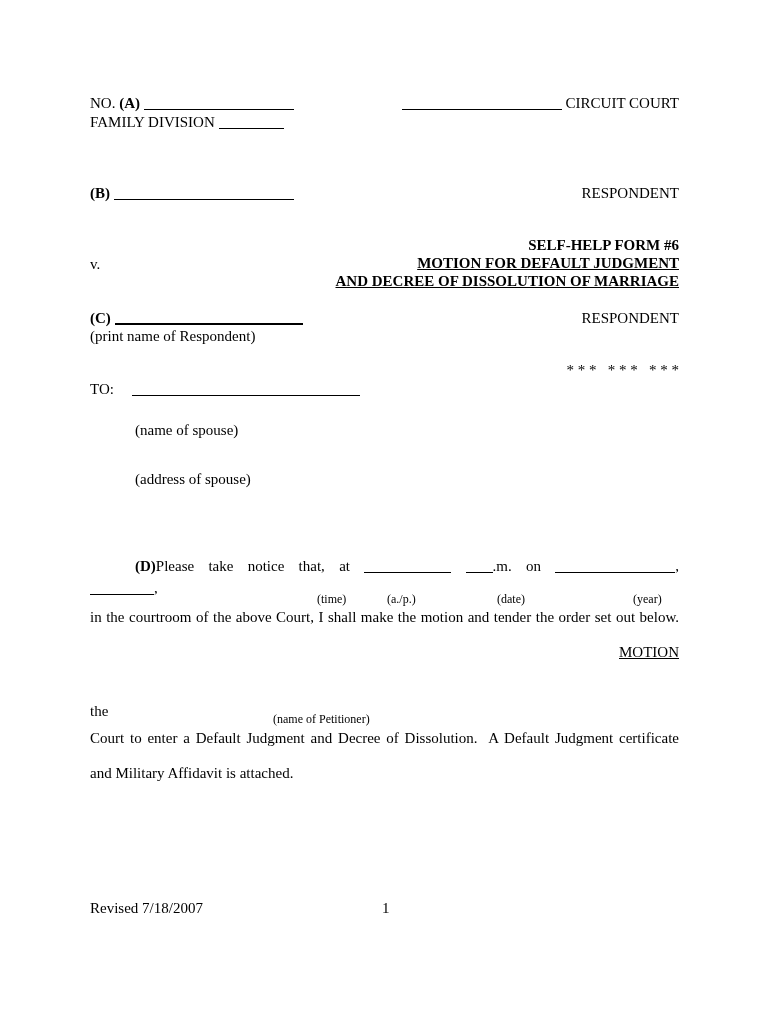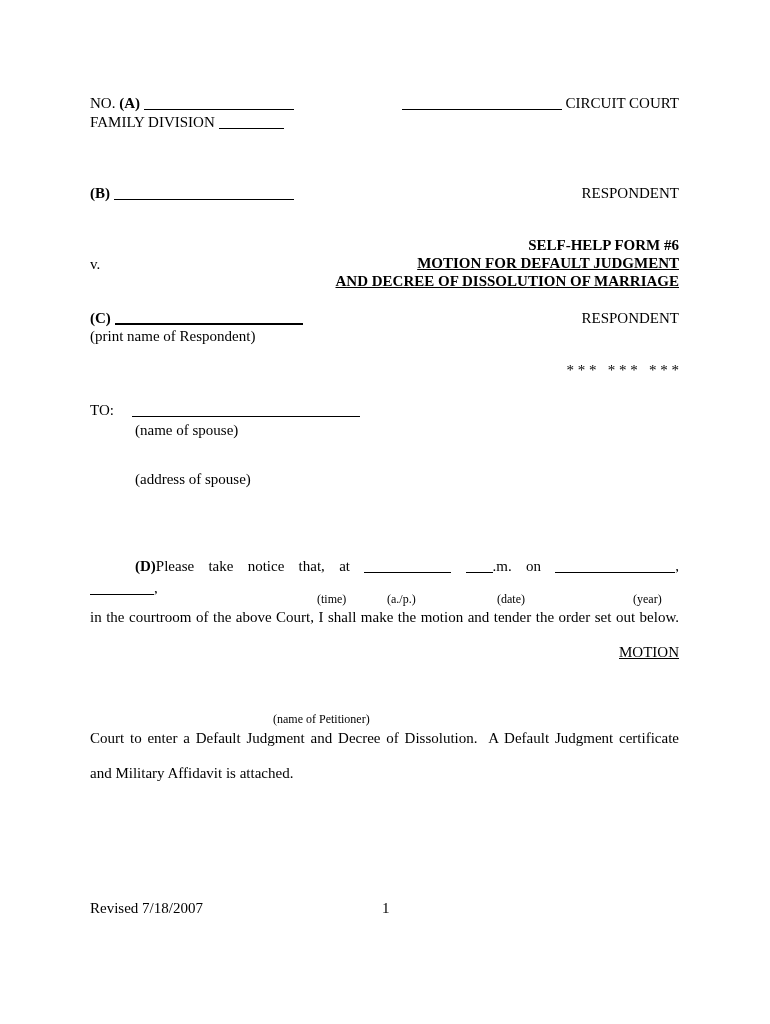--- a/index.html
+++ b/index.html
@@ -60,21 +60,21 @@
     <span>RESPONDENT</span>
   </div>
   <div class="line" style="top:327px">
     <span>(print name of Respondent)</span>
   </div>
 
   <div class="line center" style="top:361px">
     <span>* * *&nbsp;&nbsp;&nbsp;* * *&nbsp;&nbsp;&nbsp;* * *</span>
   </div>
 
-  <div class="line" style="top:401px">
+  <div class="line" style="top:380px">
     <span>TO:</span><span class="blank w228" style="margin-left:18px"></span>
   </div>
   <div class="line" style="top:421px;padding-left:45px">
     <span>(name of spouse)</span>
   </div>
   <div class="line" style="top:470px;padding-left:45px">
     <span>(address of spouse)</span>
   </div>
 
   <div class="line justify" style="top:557px">
@@ -90,20 +90,23 @@
     <span class="abs" style="left:543px">(year)</span>
   </div>
   <div class="line justify" style="top:608px">
     <span>in the courtroom of the above Court, I shall make the motion and tender the order set out below.</span>
   </div>
 
   <div class="line center" style="top:643px">
     <span class="u">MOTION</span>
   </div>
 
+  <div class="line" style="top:702px">
+    <span>the</span>
+  </div>
   <div class="line small" style="top:712px;padding-left:183px">
     <span>(name of Petitioner)</span>
   </div>
   <div class="line justify" style="top:729px">
     <span>Court to enter a Default Judgment and Decree of Dissolution.&nbsp; A Default Judgment certificate</span>
   </div>
   <div class="line" style="top:764px">
     <span>and Military Affidavit is attached.</span>
   </div>
 

